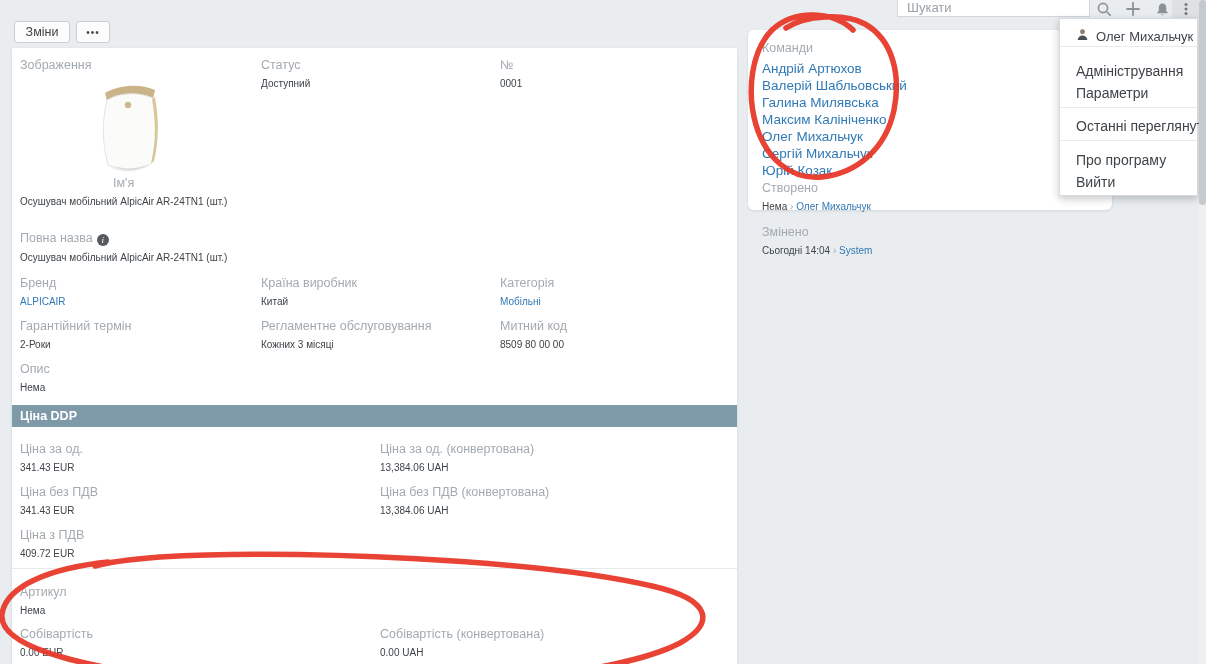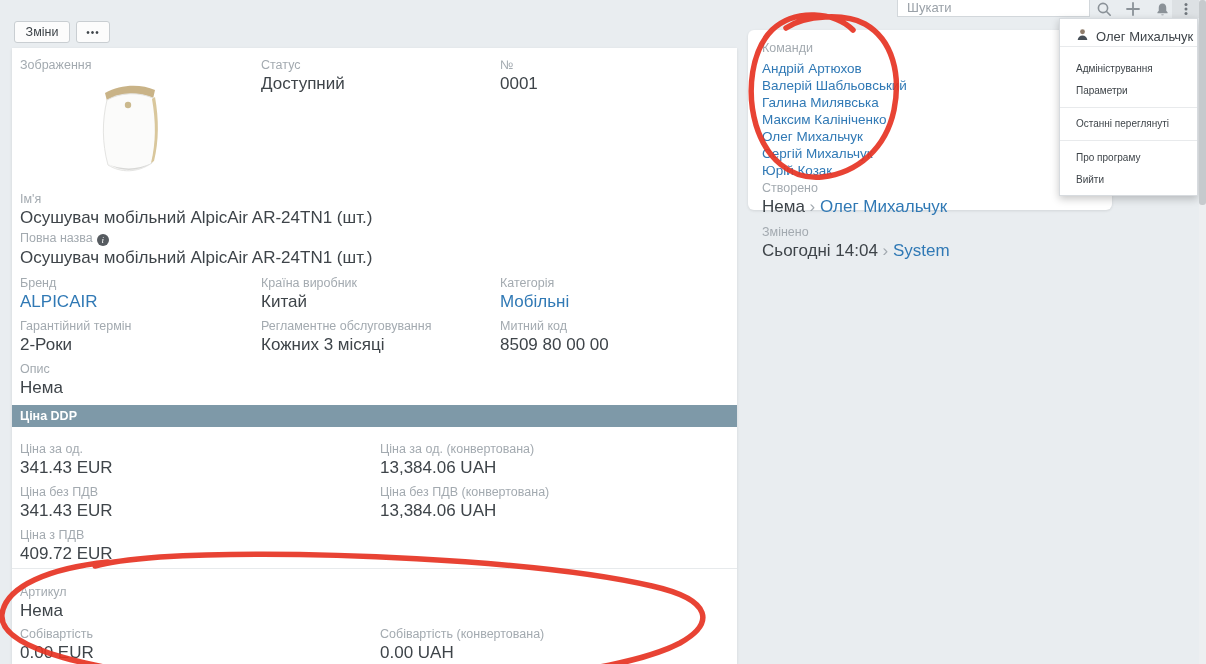--- a/index.html
+++ b/index.html
@@ -11,21 +11,21 @@
     overflow:hidden;
     color:#3e4449;
   }
   .abs { position:absolute; }
   .card {
     position:absolute;
     background:#ffffff;
     box-shadow:0 1px 3px rgba(0,0,0,.10);
   }
   .label { font-size:12.5px; color:#a3aab0; line-height:14px; white-space:nowrap; }
-  .value { font-size:17px; color:#3e4449; line-height:16px; margin-top:4px; white-space:nowrap; }
+  .value { font-size:10px; color:#3e4449; line-height:16px; margin-top:4px; white-space:nowrap; }
   .field { position:absolute; }
   .link { color:#3079b5; cursor:pointer; text-decoration:none; }
   .sep { color:#a3aab0; }
 
   
   .search-input {
     position:absolute; left:897px; top:-2px; width:193px; height:19px;
     border:1px solid #d2d7db; background:#fff; font-size:13px; color:#3e4449;
     padding:0 9px; outline:none; font-family:"Liberation Sans", sans-serif;
   }
@@ -52,21 +52,21 @@
   
   .rcard { border-radius:6px; }
   .member { display:block; font-size:13.5px; line-height:17px; }
 
   
   .dropdown {
     position:absolute; left:1059px; top:18px; width:139px; height:178px;
     background:#fff; border:1px solid #d7dbdf; box-shadow:0 3px 8px rgba(0,0,0,.22);
     z-index:40;
   }
-  .menu-item { position:absolute; left:16px; font-size:10px; color:#3e4449; cursor:pointer; white-space:nowrap; }
+  .menu-item { position:absolute; left:16px; font-size:14px; color:#3e4449; cursor:pointer; white-space:nowrap; }
   .menu-div { position:absolute; left:0; width:100%; border-top:1px solid #e8eaec; }
 
   .info-icon {
     display:inline-block; width:12px; height:12px; border-radius:50%;
     background:#565b60; color:#fff; font-size:9px; line-height:12px; text-align:center;
     vertical-align:-1px; margin-left:4px; font-family:"Liberation Serif", serif; font-style:italic;
   }
 
   .annotation-layer { position:absolute; left:0; top:0; width:1206px; height:664px; z-index:50; pointer-events:none; }
   .scrollbar { position:absolute; right:0; top:0; width:7px; height:664px; background:#edeff1; z-index:60; }
@@ -124,21 +124,21 @@
 
   <div class="field" style="left:249px; top:10px;">
     <div class="label">Статус</div>
     <div class="value">Доступний</div>
   </div>
   <div class="field" style="left:488px; top:10px;">
     <div class="label">№</div>
     <div class="value">0001</div>
   </div>
 
-  <div class="field" style="left:8px; top:144px;">
+  <div class="field" style="left:8px; top:128px;text-align:center;">
     <div class="label">Ім'я</div>
     <div class="value">Осушувач мобільний AlpicAir AR-24TN1 (шт.)</div>
   </div>
 
   <div class="field" style="left:8px; top:183px;">
     <div class="label"><span>Повна назва</span><span class="info-icon">i</span></div>
     <div class="value">Осушувач мобільний AlpicAir AR-24TN1 (шт.)</div>
   </div>
 
   <div class="field" style="left:8px; top:228px;">

